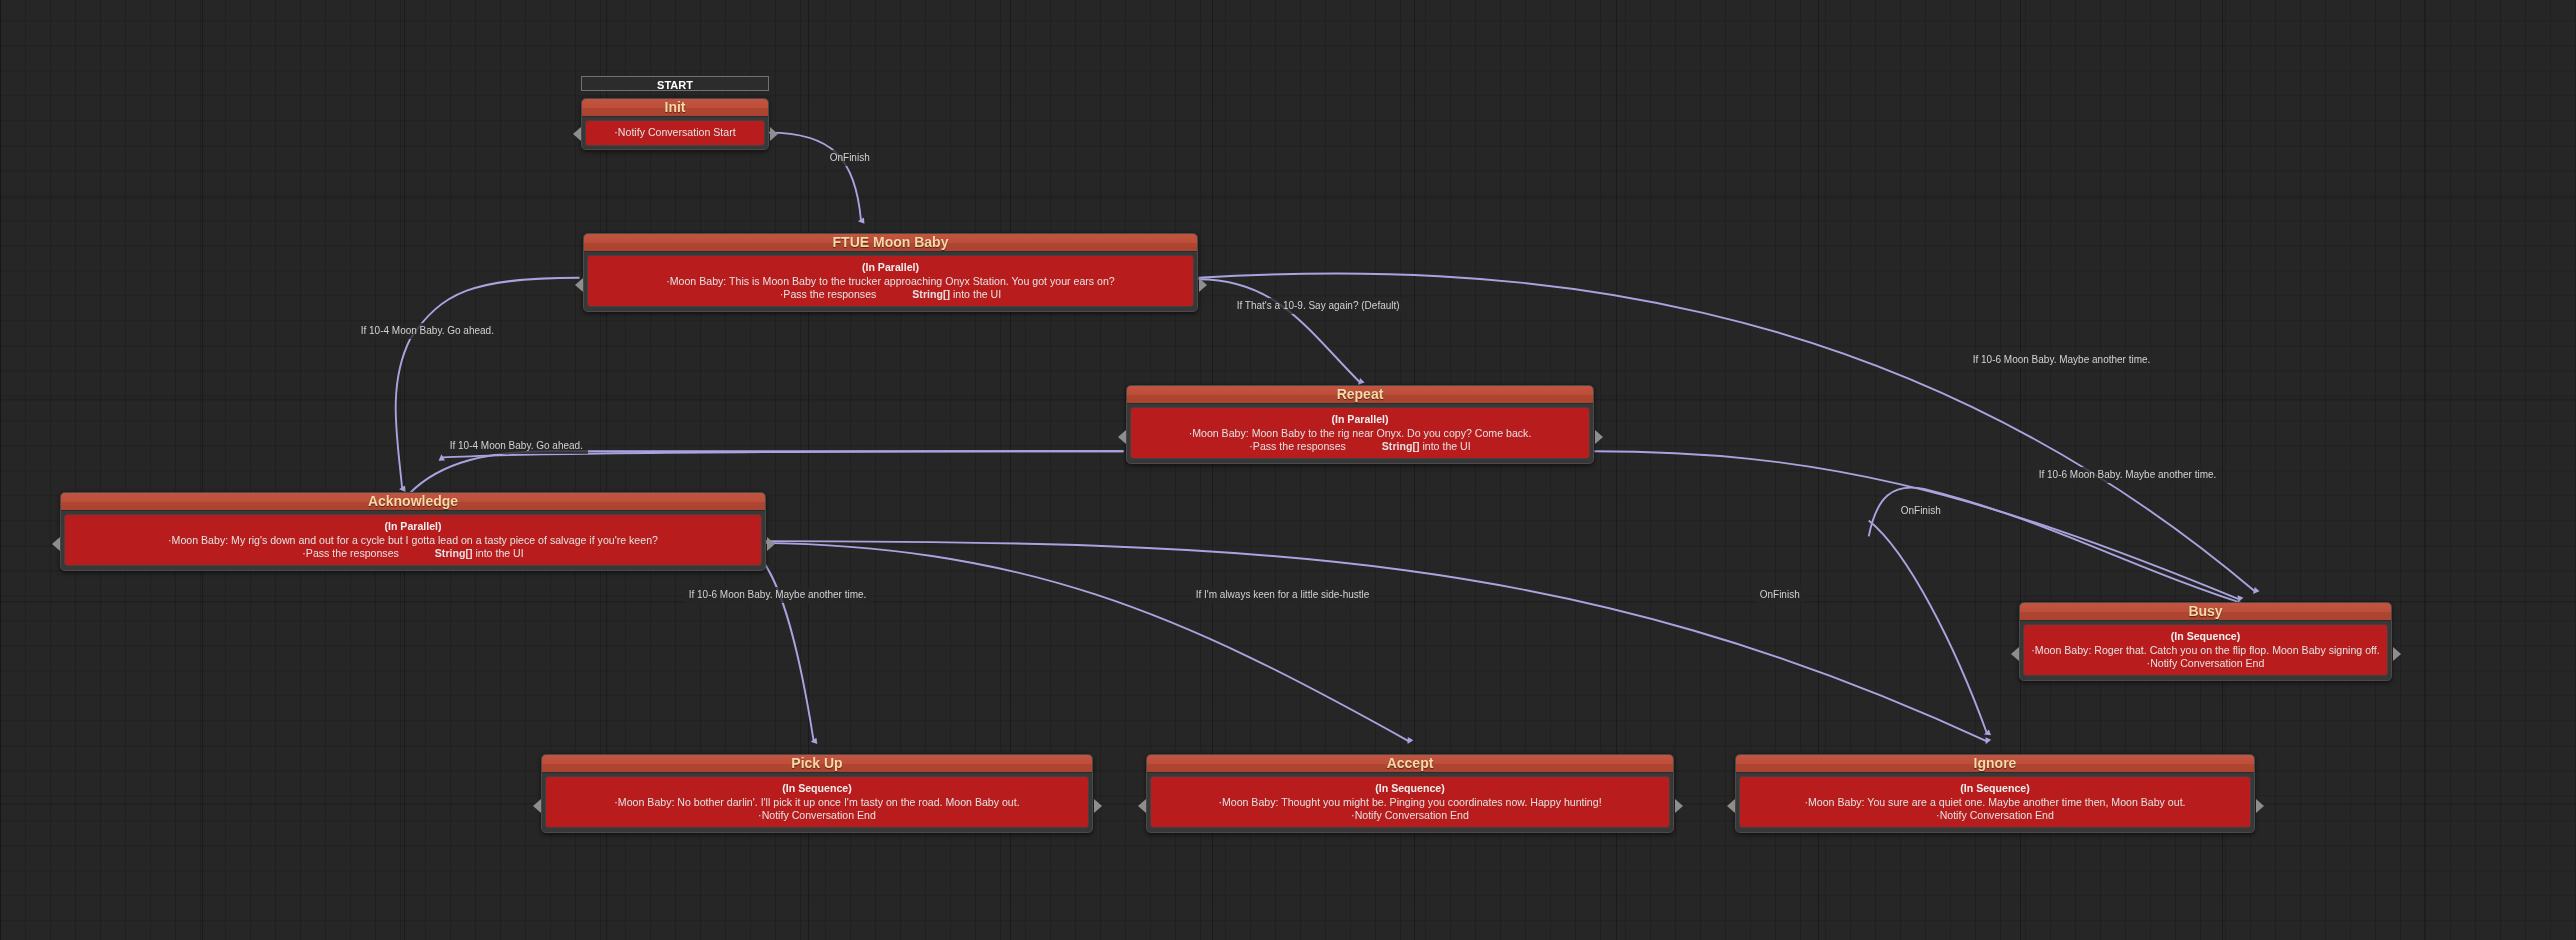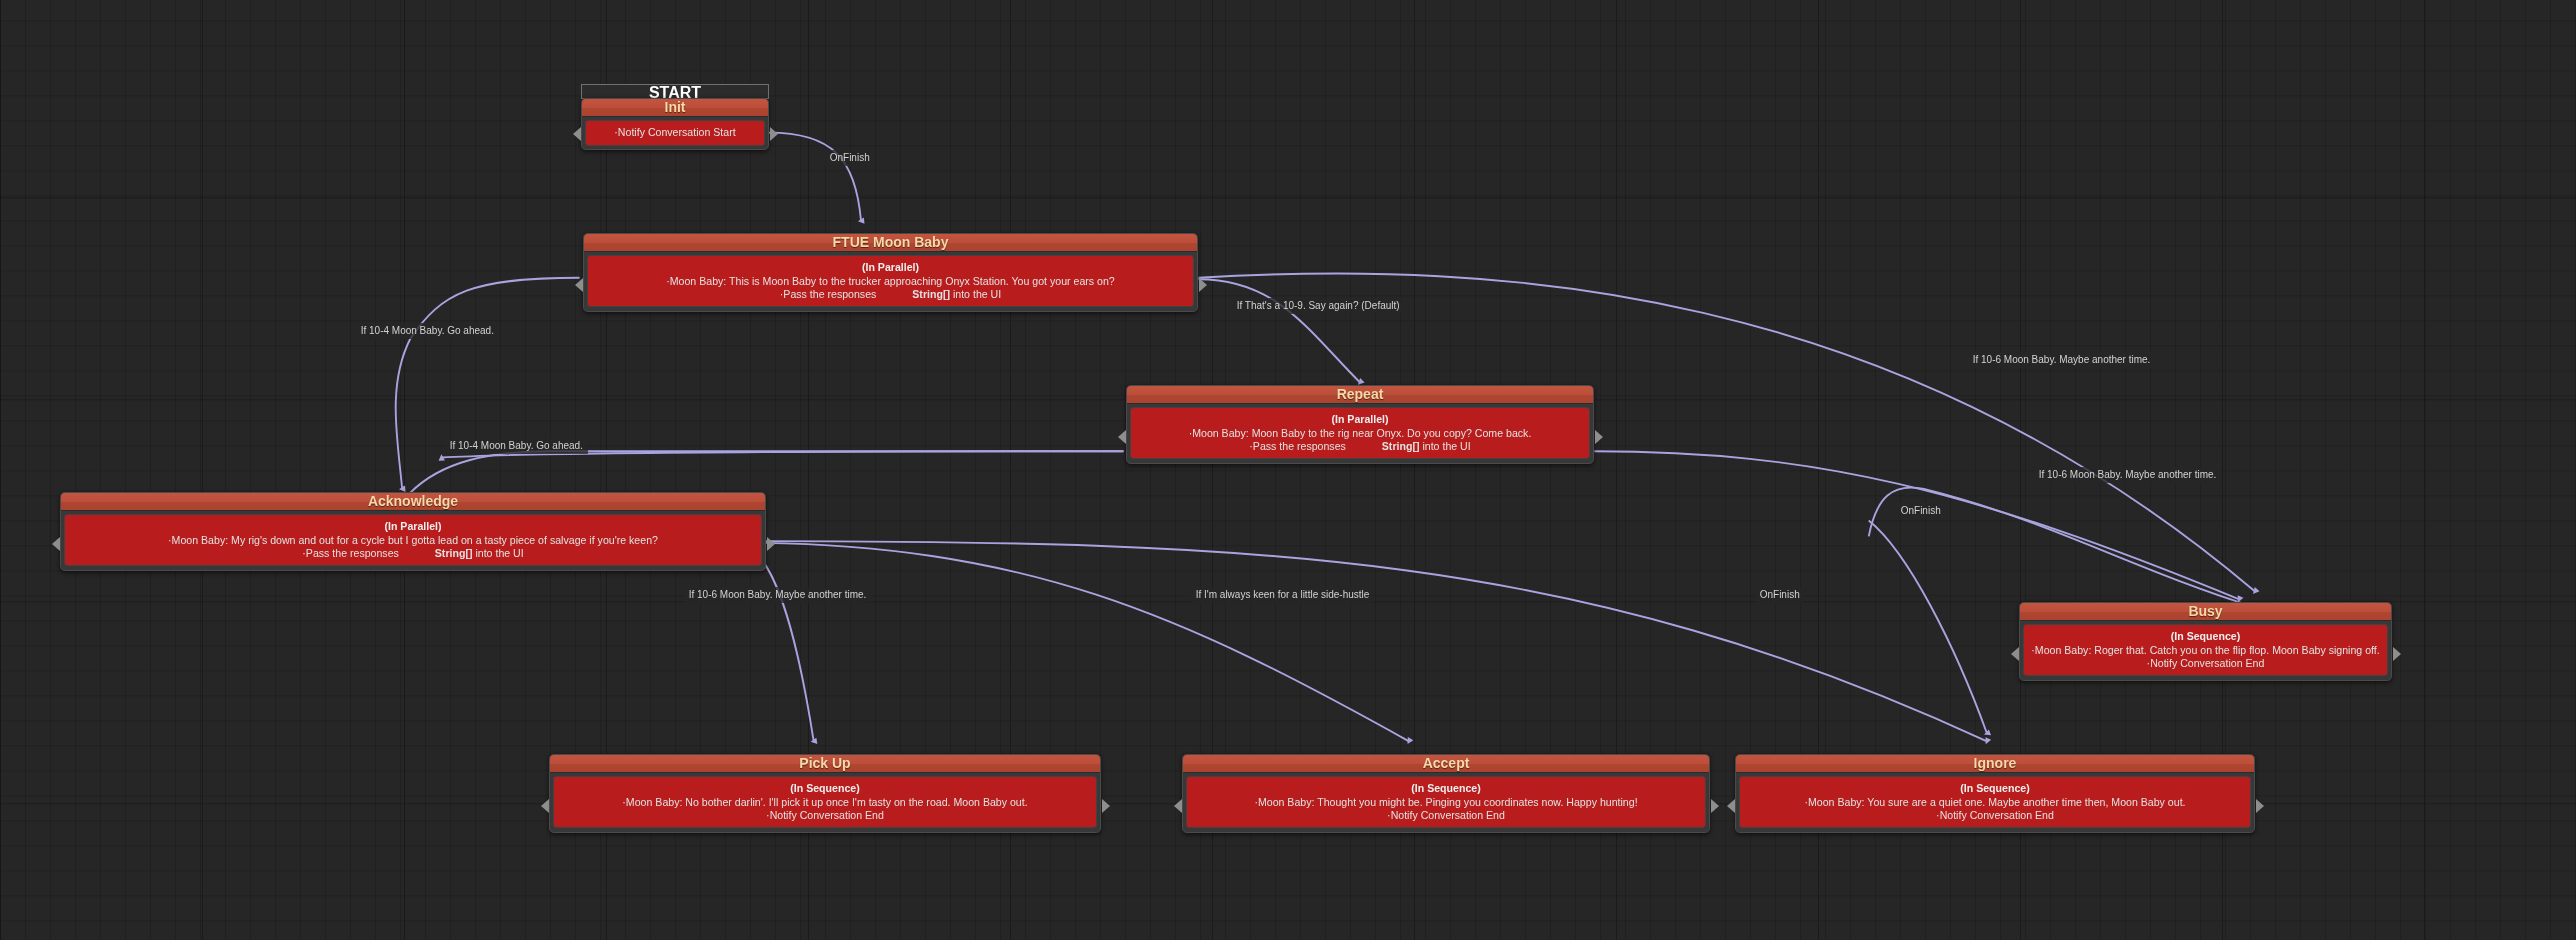--- a/index.html
+++ b/index.html
@@ -64,26 +64,25 @@
   .node-body .ln{display:block;white-space:nowrap;}
   .node-body .ln b{font-weight:bold;padding-left:33px;}
 
   
   .start-box{
     position:absolute;
     box-sizing:border-box;
     background:#2c2c2c;
     border:0.8px solid #707070;
     color:#ffffff;
-    font-size:16px;
+    font-size:11px;
     font-weight:bold;
     text-align:center;
     line-height:16px;
     height:15px;
-    margin-top:8px;
   }
 
   
   .pin{
     position:absolute;
     width:0;height:0;
     border-top:7px solid transparent;
     border-bottom:7px solid transparent;
   }
   .pin-in{ border-right:8.7px solid #8e8e8e; }
@@ -189,32 +188,32 @@
     <div class="node-header">Busy</div>
     <div class="node-body">
       <span class="mode">(In Sequence)</span>
       <span class="ln">·Moon Baby: Roger that. Catch you on the flip flop. Moon Baby signing off.</span>
       <span class="ln">·Notify Conversation End</span>
     </div>
     <div class="pin pin-in" style="left:-9.5px;top:44px;"></div>
     <div class="pin pin-out" style="right:-9.5px;top:44px;"></div>
   </div>
 
-  <div class="node" style="left:541px;top:754px;width:552px;margin-left:8px;">
+  <div class="node" style="left:541px;top:754px;width:552px;">
     <div class="node-header">Pick Up</div>
     <div class="node-body">
       <span class="mode">(In Sequence)</span>
       <span class="ln">·Moon Baby: No bother darlin'. I'll pick it up once I'm tasty on the road. Moon Baby out.</span>
       <span class="ln">·Notify Conversation End</span>
     </div>
     <div class="pin pin-in" style="left:-9.5px;top:44px;"></div>
     <div class="pin pin-out" style="right:-9.5px;top:44px;"></div>
   </div>
 
-  <div class="node" style="left:1146px;top:754px;width:528px;margin-left:36px;">
+  <div class="node" style="left:1146px;top:754px;width:528px;">
     <div class="node-header">Accept</div>
     <div class="node-body">
       <span class="mode">(In Sequence)</span>
       <span class="ln">·Moon Baby: Thought you might be. Pinging you coordinates now. Happy hunting!</span>
       <span class="ln">·Notify Conversation End</span>
     </div>
     <div class="pin pin-in" style="left:-9.5px;top:44px;"></div>
     <div class="pin pin-out" style="right:-9.5px;top:44px;"></div>
   </div>
 

